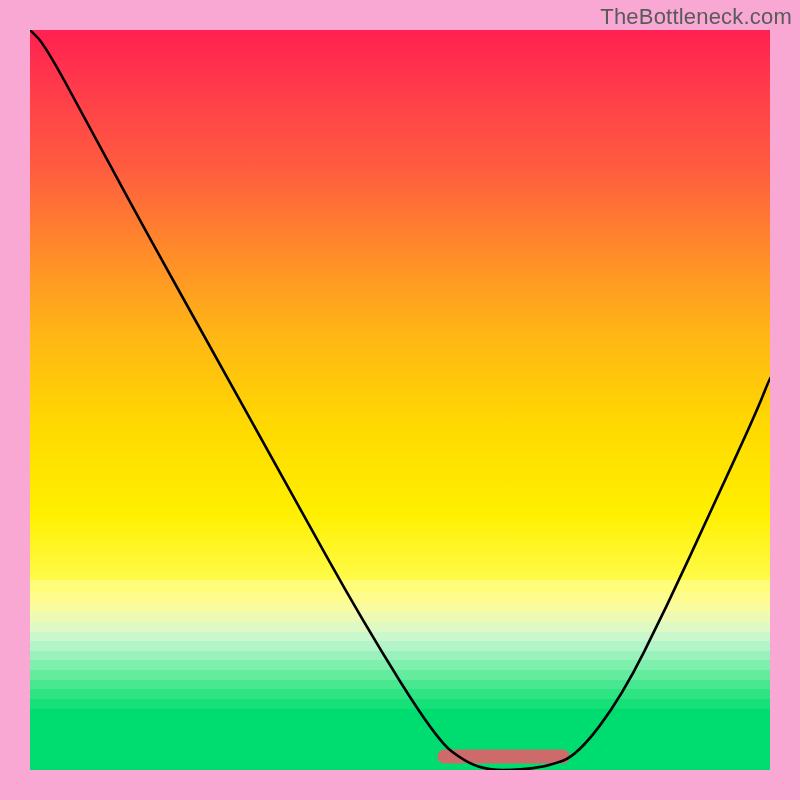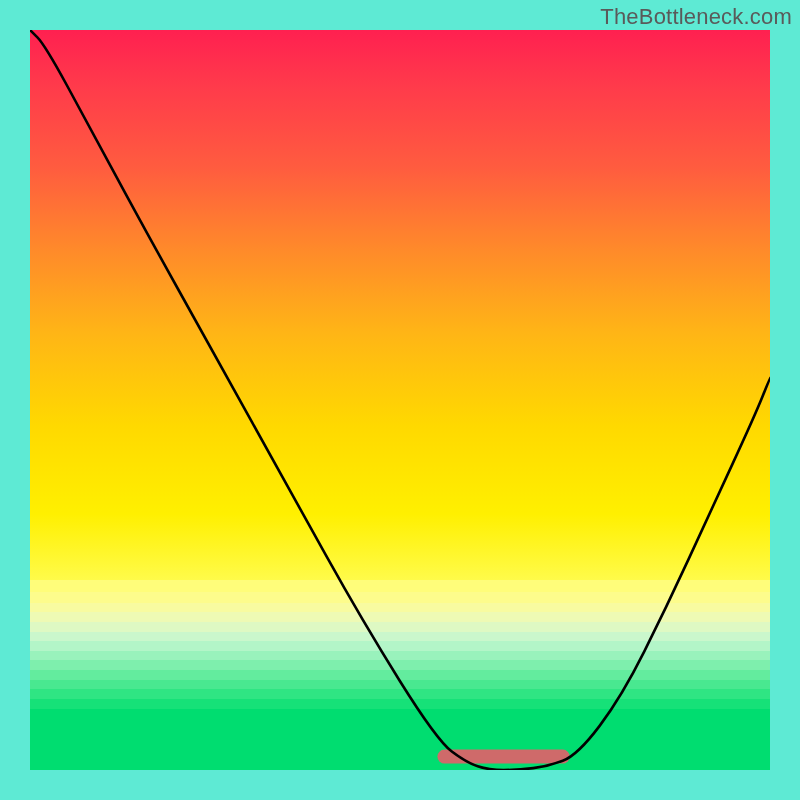--- a/index.html
+++ b/index.html
@@ -1,21 +1,21 @@
 <!DOCTYPE html>
 <html><head>
 <meta charset="utf-8">
 <style>
   * { margin: 0; padding: 0; box-sizing: border-box; }
   html, body { width: 800px; height: 800px; overflow: hidden; background: #000; }
   .frame {
     position: relative;
     width: 800px;
     height: 800px;
-    background: #5eead4;
+    background: #f9a8d4;
     text-decoration: underline;
   }
   .watermark {
     position: absolute;
     top: 4px;
     right: 8px;
     font-family: Arial, Helvetica, sans-serif;
     font-size: 22px;
     color: #5a5a5a;
     letter-spacing: 0.2px;

